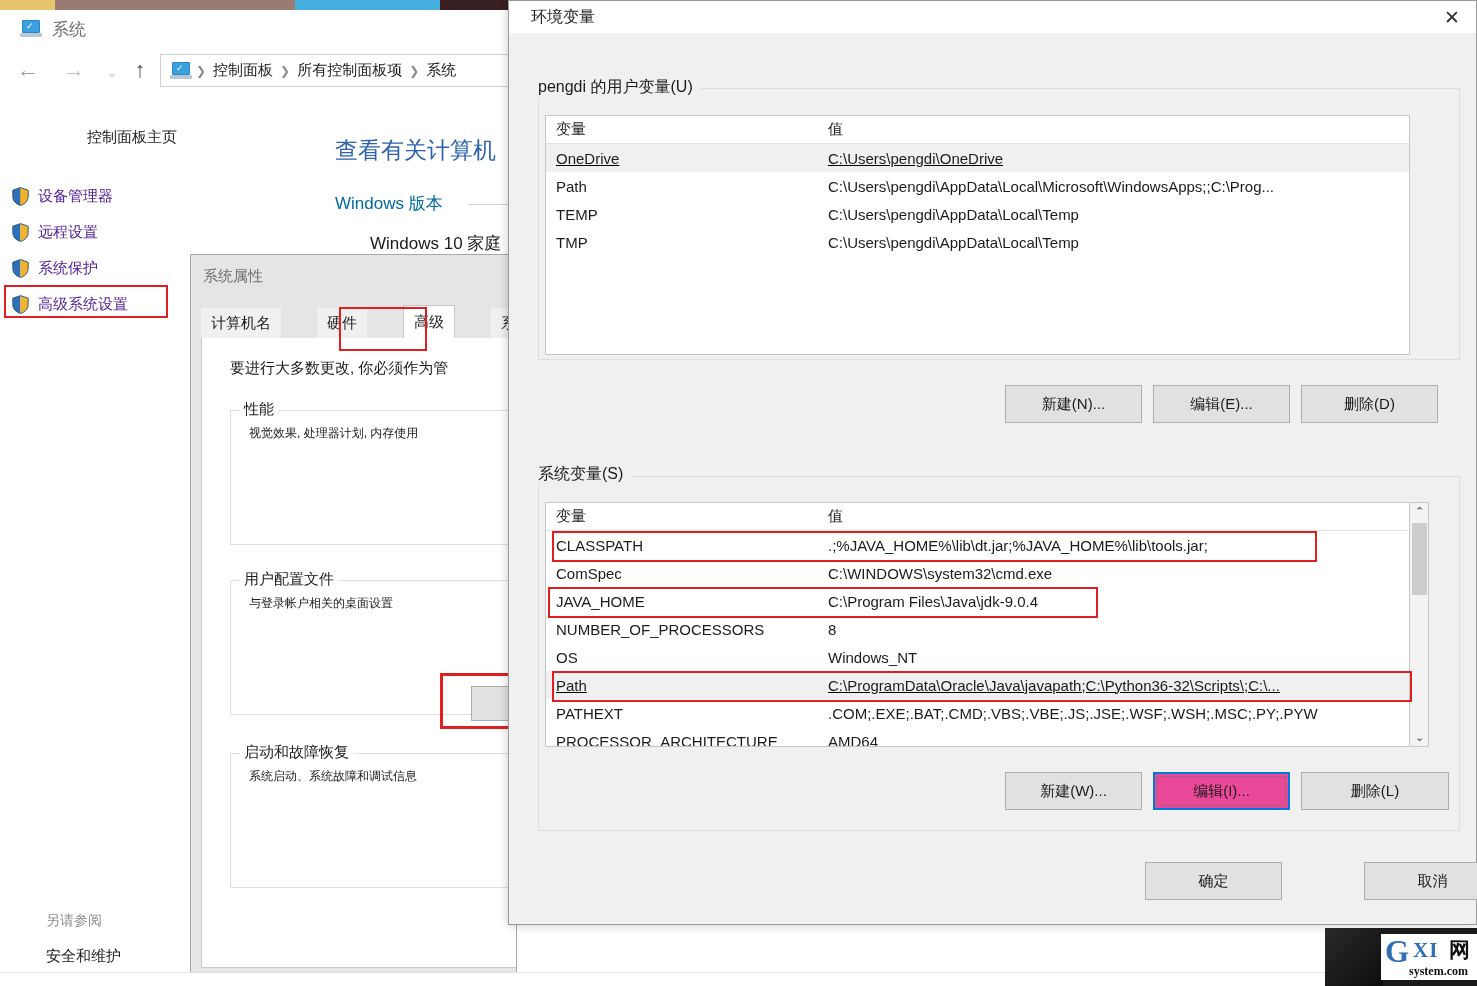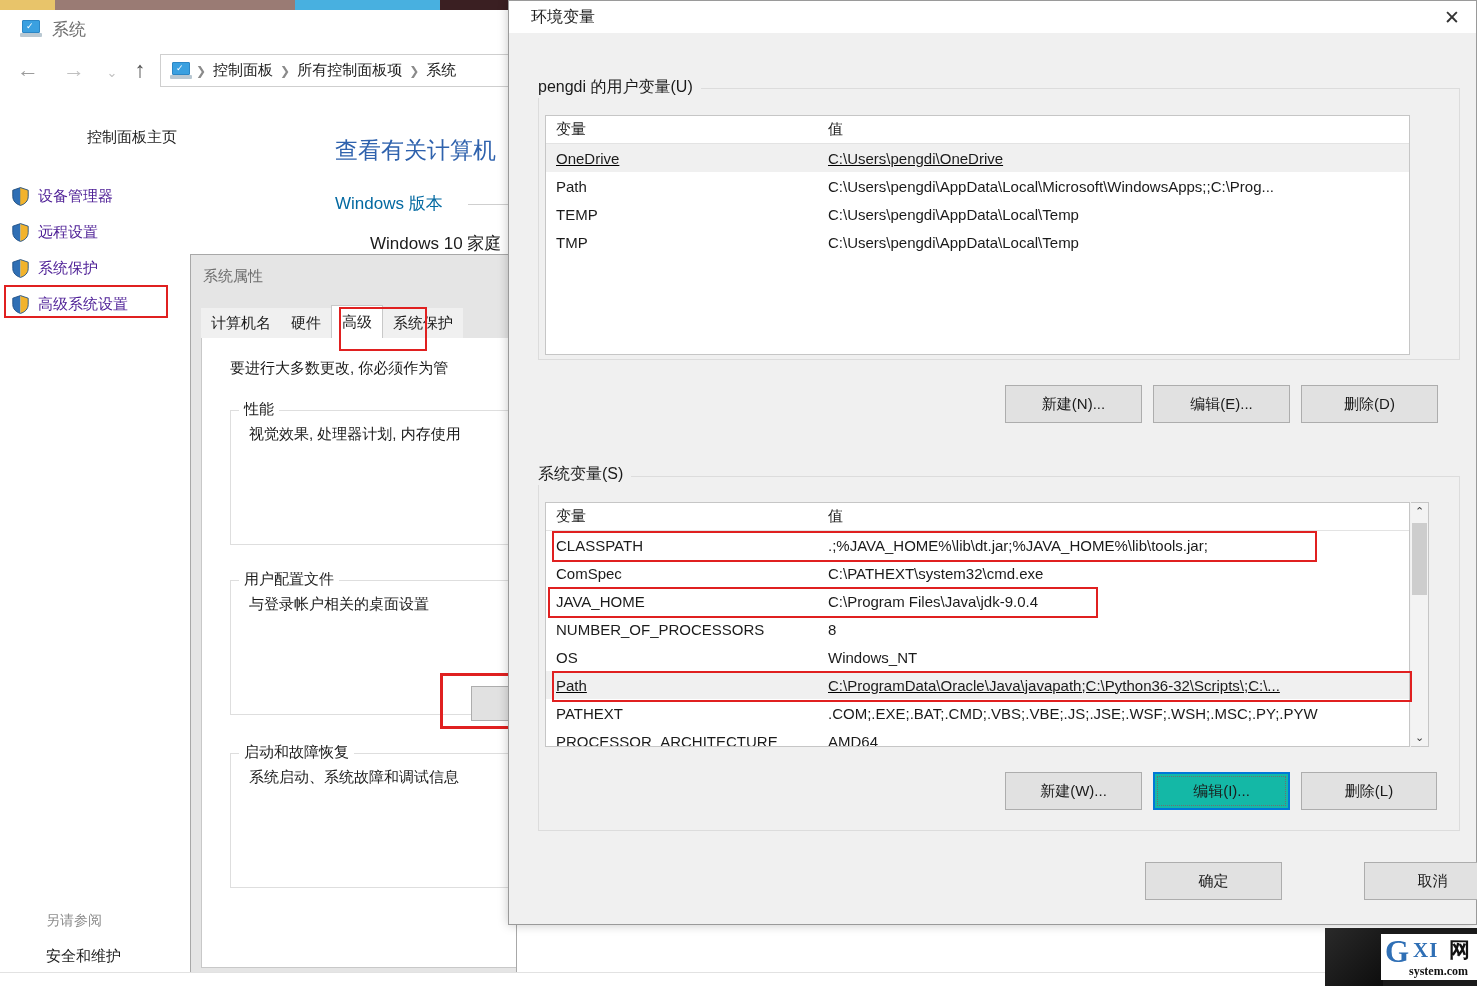--- a/index.html
+++ b/index.html
@@ -225,20 +225,21 @@
     font-size: 15px;
     color: #6f6f6f;
   }
   #sysprops-tabs {
     position: absolute;
     left: 10px; top: 50px;
     width: 330px; height: 33px;
     border-bottom: 1px solid #c8c8c8;
     display: flex;
     align-items: flex-end;
+    gap: 36px;
   }
   .sp-tab {
     height: 30px;
     padding: 0 10px;
     font-size: 15px;
     color: #1b1b1b;
     display: flex;
     align-items: center;
     background: #f0f0f0;
     white-space: nowrap;
@@ -289,21 +290,21 @@
     top: -11px; left: 8px;
     background: #ffffff;
     padding: 0 5px;
     font-size: 15px;
     color: #1b1b1b;
     white-space: nowrap;
   }
   .sp-group-text {
     position: absolute;
     left: 18px; top: 14px;
-    font-size: 15px;
+    font-size: 12px;
     color: #1b1b1b;
     white-space: nowrap;
   }
   #sp-group-perf    { top: 72px;  height: 135px; }
   #sp-group-profile { top: 242px; height: 135px; }
   #sp-group-startup { top: 415px; height: 135px; }
 
   #envvar-btn-wrap {
     position: absolute;
     left: 440px; top: 673px;
@@ -466,21 +467,21 @@
     box-sizing: border-box;
     font-size: 15px;
     color: #1b1b1b;
     display: flex;
     align-items: center;
     justify-content: center;
     font-family: "Liberation Sans", sans-serif;
   }
   .btn.focused {
     border: 2px solid #0078d7;
-    background: #14b8a6;
+    background: #ec4899;
   }
   .btn.focused .inner-focus {
     position: absolute;
     left: 2px; top: 2px; right: 2px; bottom: 2px;
     border: 1px dotted #6f6f6f;
   }
 
   
   .red-box {
     position: absolute;
@@ -738,21 +739,21 @@
   <div class="env-head">
     <div class="hcell col-var">变量</div>
     <div class="hcell col-val">值</div>
   </div>
   <div class="env-row">
     <div class="cell col-var">CLASSPATH</div>
     <div class="cell col-val">.;%JAVA_HOME%\lib\dt.jar;%JAVA_HOME%\lib\tools.jar;</div>
   </div>
   <div class="env-row">
     <div class="cell col-var">ComSpec</div>
-    <div class="cell col-val">C:\PATHEXT\system32\cmd.exe</div>
+    <div class="cell col-val">C:\WINDOWS\system32\cmd.exe</div>
   </div>
   <div class="env-row">
     <div class="cell col-var">JAVA_HOME</div>
     <div class="cell col-val">C:\Program Files\Java\jdk-9.0.4</div>
   </div>
   <div class="env-row">
     <div class="cell col-var">NUMBER_OF_PROCESSORS</div>
     <div class="cell col-val">8</div>
   </div>
   <div class="env-row">
@@ -781,21 +782,21 @@
 
 <div class="red-box" style="left:552px; top:531px; width:765px; height:31px;"></div>
 <div class="red-box" style="left:548px; top:587px; width:550px; height:31px;"></div>
 <div class="red-box" style="left:552px; top:671px; width:860px; height:31px;"></div>
 
 <div class="btn" style="left:1005px; top:772px; width:137px; z-index:46;">新建(W)...</div>
 <div class="btn focused" style="left:1153px; top:772px; width:137px; z-index:46;">
   <span class="inner-focus"></span>
   <span>编辑(I)...</span>
 </div>
-<div class="btn" style="left:1301px; top:772px; width:136px; z-index:46;">删除(L)</div>
+<div class="btn" style="left:1301px; top:772px; width:148px; z-index:46;">删除(L)</div>
 
 <div class="btn" style="left:1145px; top:862px; width:137px; z-index:46;">确定</div>
 <div class="btn" style="left:1364px; top:862px; width:137px; z-index:46;">取消</div>
 
 <div id="watermark">
   <div id="wm-dark-left"></div>
   <div id="wm-plate"></div>
   <div id="wm-g">G</div>
   <div id="wm-xi">XI</div>
   <div id="wm-net">网</div>

